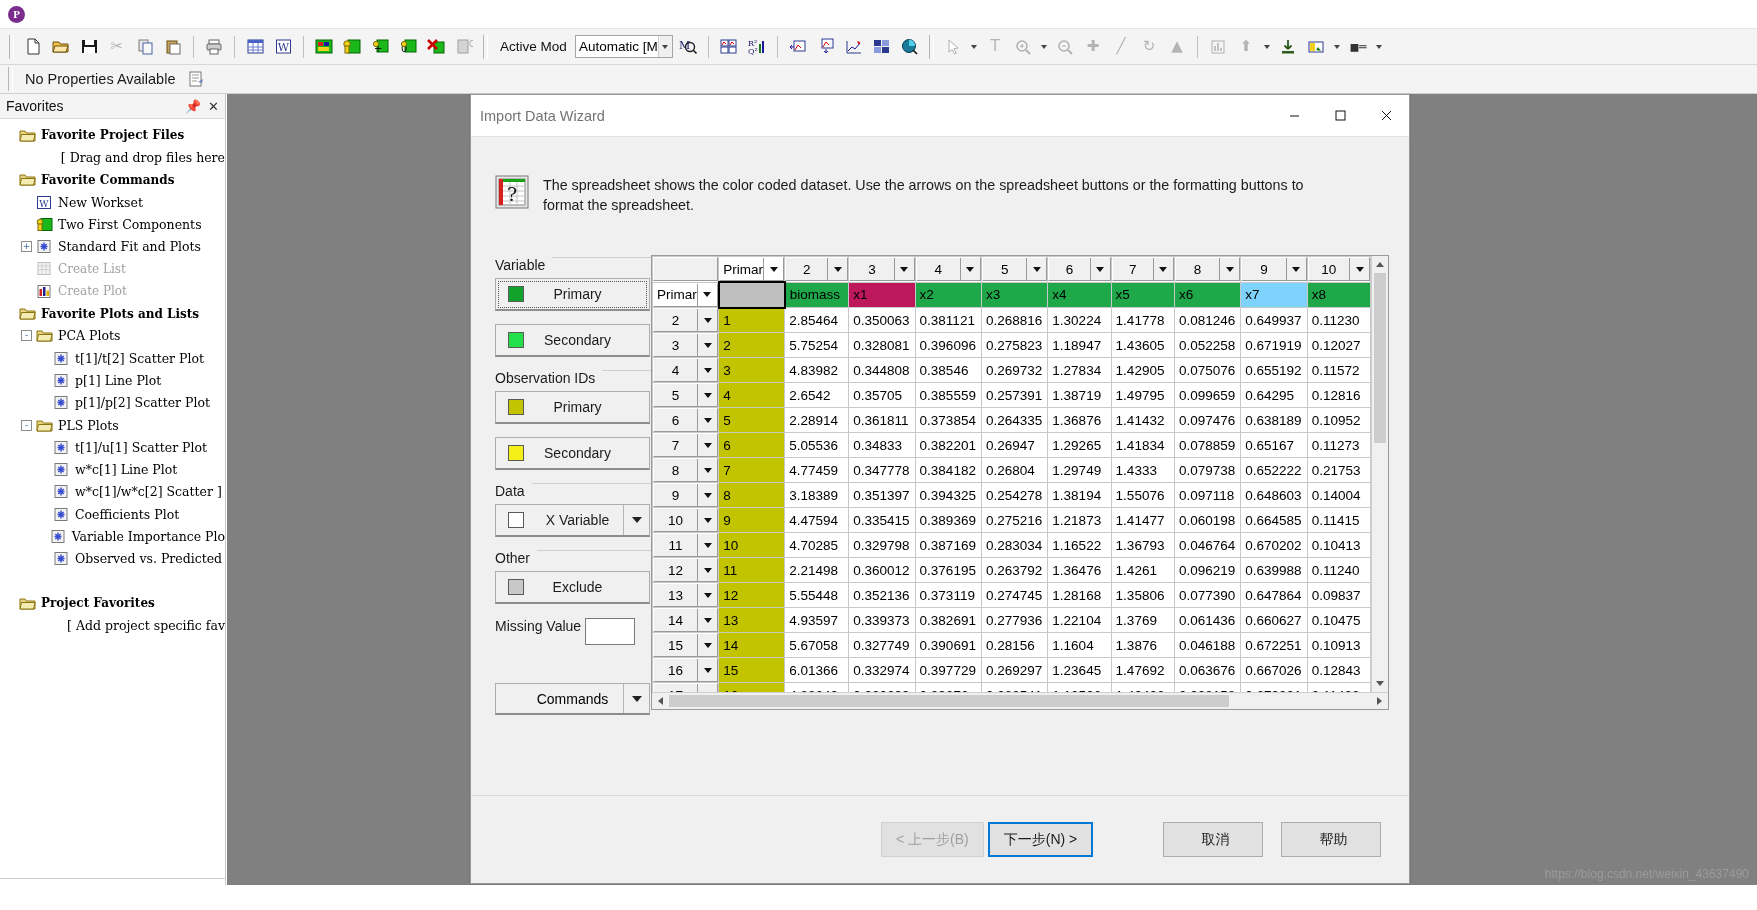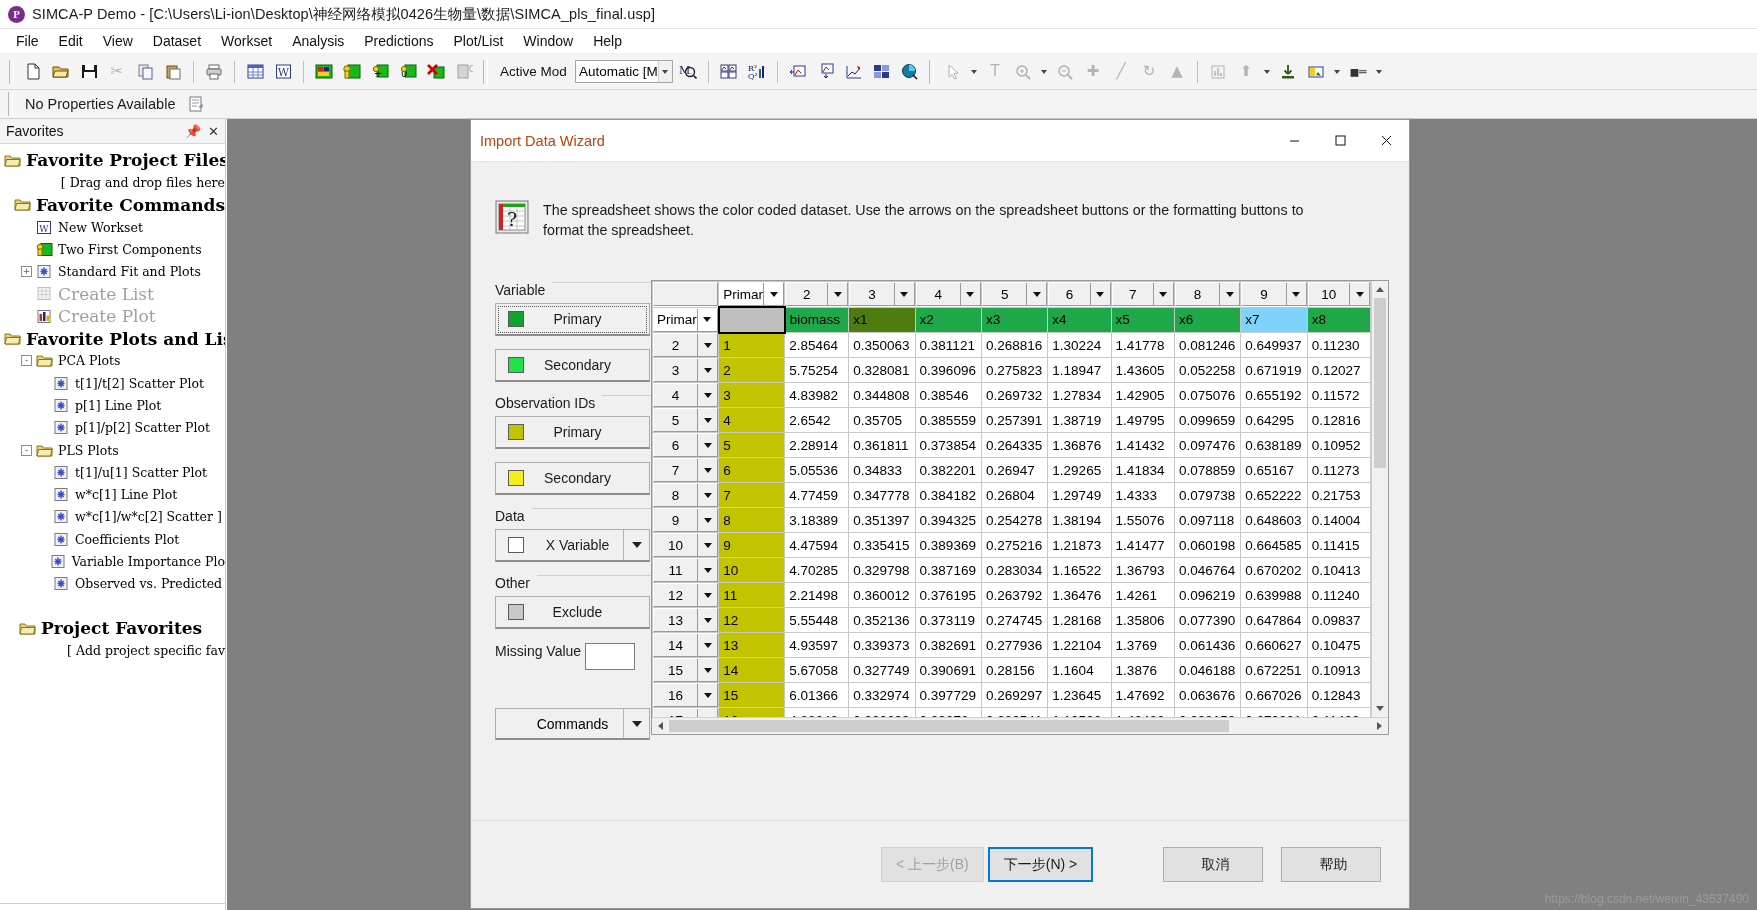--- a/index.html
+++ b/index.html
@@ -79,40 +79,40 @@
   .fav-header .sp { margin-left:auto; display:flex; gap:7px; align-items:center; }
   .fav-header .pin, .fav-header .cls { font-size:13px; color:#333; cursor:default; font-family:"DejaVu Sans", sans-serif;}
   .fav-body { flex:1; overflow:hidden; padding-top:5px; font-family:"DejaVu Serif", serif; font-size:12.5px; }
   .frow { display:flex; align-items:center; height:22.3px; white-space:nowrap; padding-left:4px; cursor:default; }
   .frow .exp {
     width:11px; height:11px; border:1px solid #8c8c8c; background:#fff; margin-right:4px;
     display:flex; align-items:center; justify-content:center; font-size:9px; line-height:1; color:#3a6ea5; font-family:"DejaVu Sans", sans-serif;
   }
   .frow .expspace { width:15px; }
   .ficon { width:17px; height:15px; margin-right:5px; flex:none; display:block; }
-  .flabel { font-size:17px; color:#000; }
+  .flabel { font-size:12px; color:#000; }
   .flabel.bold { font-weight:bold; }
   .flabel.dim { color:#a0a0a0; }
   .flabel.plain { font-size:12.5px; }
   .fav-footer { border-top:1px solid #d0d0d0; height:7px; }
 
   
   .mdi { position:absolute; left:227px; top:0; right:0; bottom:0; background:#808080; }
 
   
   .dialog {
     position:absolute; left:243px; top:0px; width:940px; height:790px;
     background:#f0f0f0; border:1px solid #9a9a9a; box-shadow:0 0 0 1px rgba(0,0,0,.06);
     display:flex; flex-direction:column;
   }
   .dlg-title {
     height:42px; background:#ffffff; display:flex; align-items:center; padding-left:9px;
     border-bottom:1px solid #e3e3e3;
   }
-  .dlg-title .tt { font-size:14.5px; color:#c2410c;text-align:right; }
+  .dlg-title .tt { font-size:14.5px; color:#737373;text-align:right; }
   .dlg-title .wbtns { margin-left:auto; display:flex; height:100%; }
   .wbtn { width:46px; height:100%; display:flex; align-items:center; justify-content:center; cursor:default; }
   .wbtn svg { display:block; }
 
   .dlg-body { flex:1; position:relative; padding:0; }
 
   .instr { display:flex; gap:14px; padding:38px 28px 0 24px; align-items:flex-start; }
   .instr .sicon { width:34px; height:34px; flex:none; }
   .instr .stext { font-size:14.3px; line-height:1.42; color:#1b1b1b; max-width:800px; }
 
@@ -207,35 +207,22 @@
     font-family:"Liberation Sans", sans-serif;
   }
 </style>
 </head>
 <body>
 
 <div class="app">
 
   <div class="titlebar">
     <div class="logo">P</div>
-    <div class="t-text">SIMCA-P Demo - [C:\Users\Li-ion\Desktop\神经网络模拟0426生物量\数据\SIMCA_pls_final.usp]</div>
   </div>
 
-  <div class="menubar" id="menubar">
-      <div class="mi">File</div>
-      <div class="mi">Edit</div>
-      <div class="mi">View</div>
-      <div class="mi">Dataset</div>
-      <div class="mi">Workset</div>
-      <div class="mi">Analysis</div>
-      <div class="mi">Predictions</div>
-      <div class="mi">Plot/List</div>
-      <div class="mi">Window</div>
-      <div class="mi">Help</div>
-    </div>
 
   <div class="toolbar">
     <div class="tb-grip"></div>
 
     <div class="tbtn">
       <svg width="17" height="17" viewBox="0 0 17 17">
           <path d="M3 1h7l4 4v11H3z" fill="#fff" stroke="#333"></path>
           <path d="M10 1v4h4" fill="none" stroke="#333"></path>
         </svg>
     </div>
@@ -904,21 +891,21 @@
                             <span class="hn">Primar</span>
                             <span class="hd">
                               <i class="car"></i>
                             </span>
                           </div>
                         </td>
                         <td class="selcell"></td>
                         <td style="background:#1fa84a">
                           <div class="namecell">biomass</div>
                         </td>
-                        <td style="background:#4d7c0f">
+                        <td style="background:#be185d">
                           <div class="namecell">x1</div>
                         </td>
                         <td style="background:#1fa84a">
                           <div class="namecell">x2</div>
                         </td>
                         <td style="background:#1fa84a">
                           <div class="namecell">x3</div>
                         </td>
                         <td style="background:#1fa84a">
                           <div class="namecell">x4</div>

